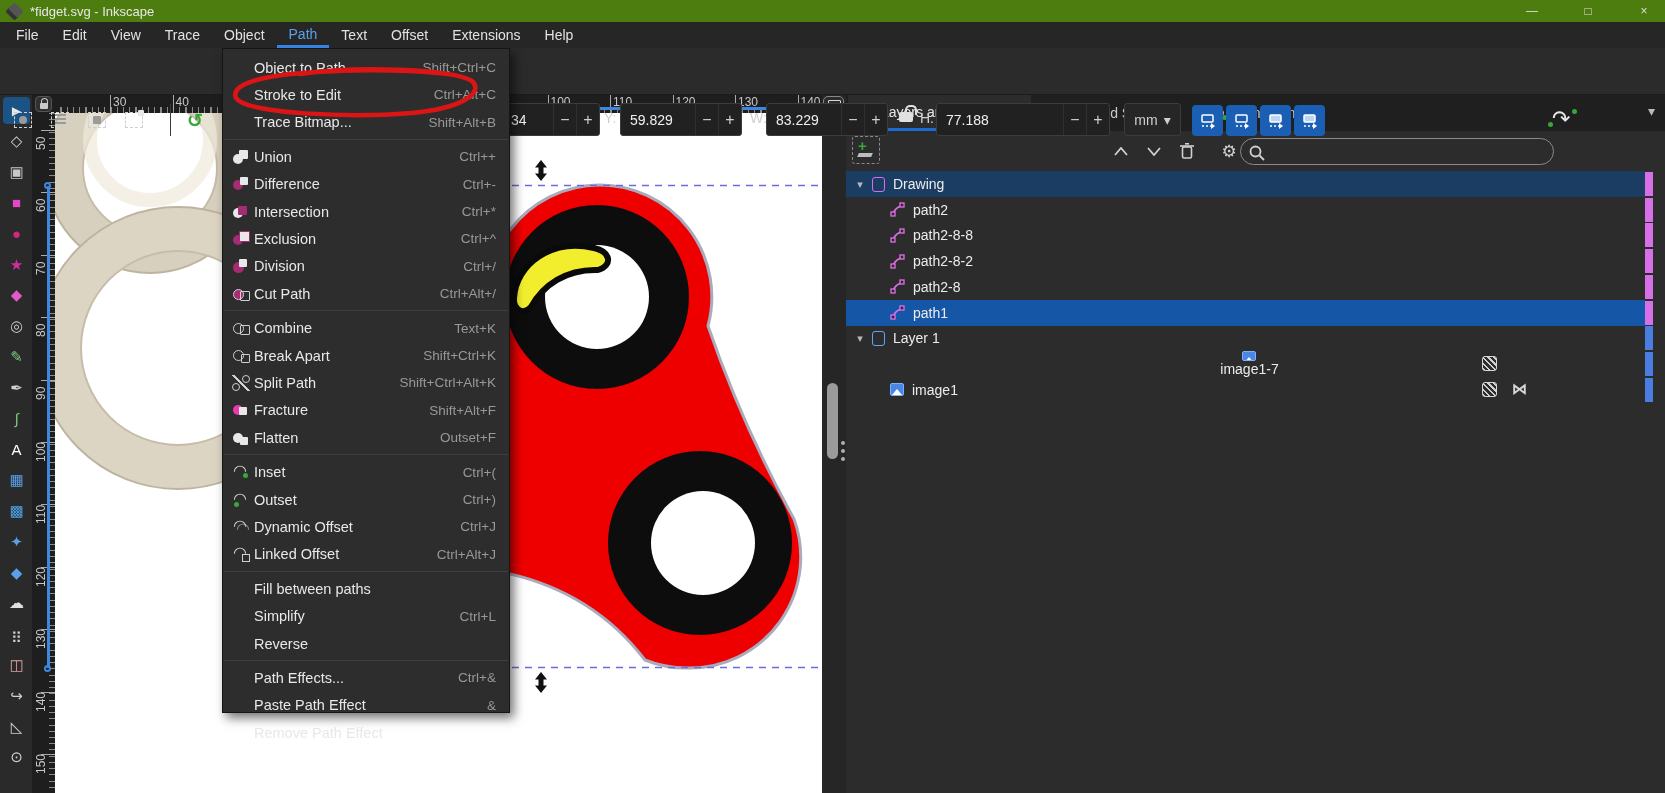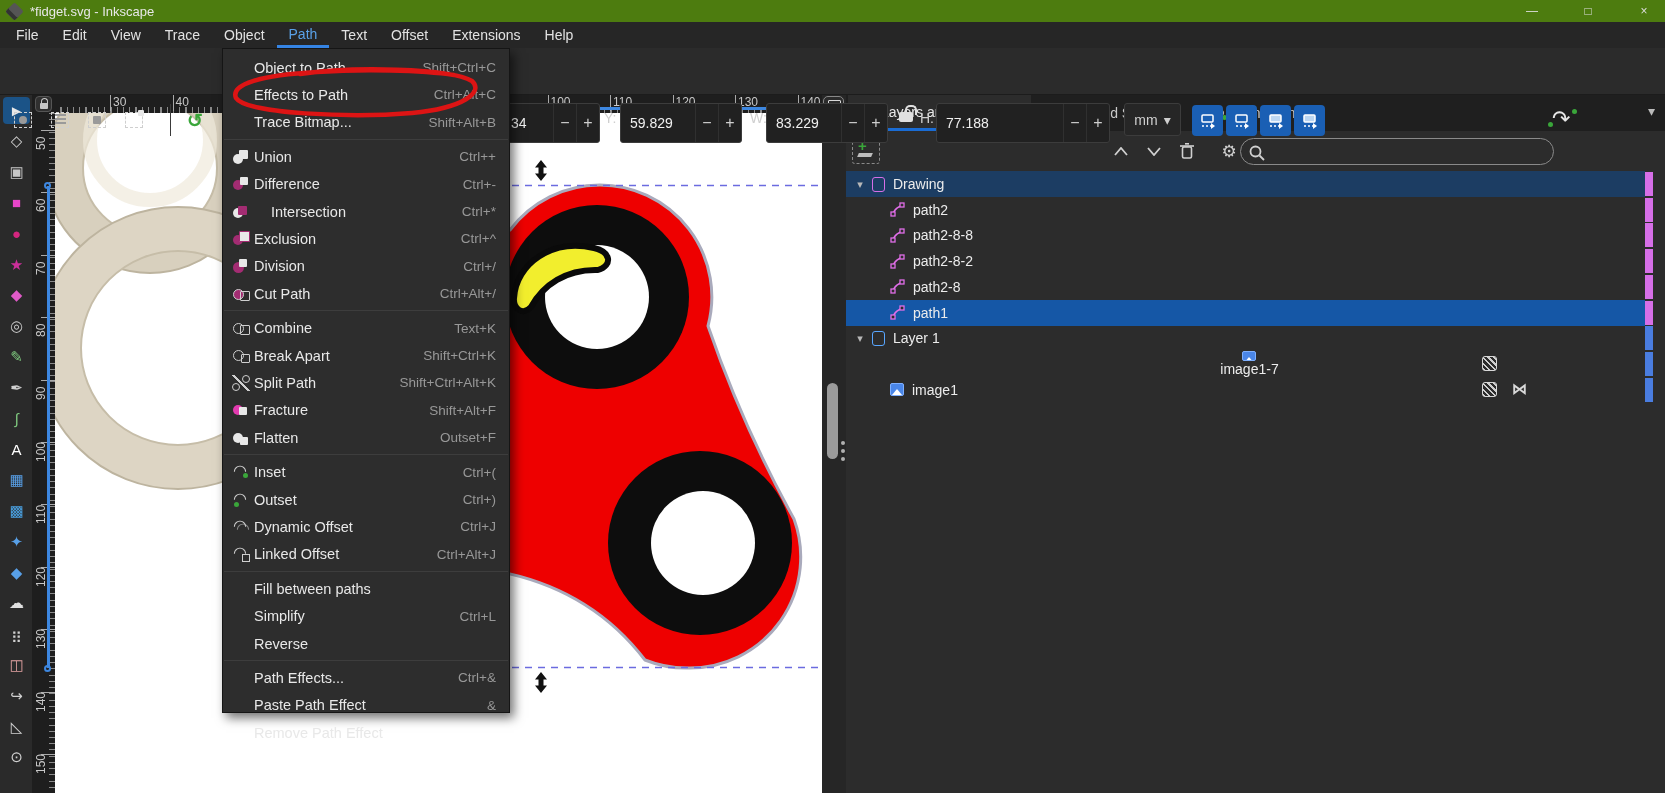--- a/index.html
+++ b/index.html
@@ -25,21 +25,21 @@
   .cmdbar{left:0;top:48px;width:1665px;height:47px;background:#2b2b2b;z-index:30;border-bottom:1px solid #1c1c1c;}
   .selbtn{position:absolute;top:57px;width:30px;height:30px;display:flex;align-items:center;justify-content:center;border-radius:3px;}
   .dashedbox{width:18px;height:16px;border:1px dashed #cfcfcf;position:relative;background:transparent;}
   .dashedbox i{position:absolute;display:block;background:#9a9a9a;border-radius:50%;width:8px;height:8px;left:4px;top:3px;}
   .dashedbox.sq i{border-radius:1px;}
   .dashedbox.stack i{border-radius:0;width:11px;height:2px;box-shadow:0 4px 0 #9a9a9a, 0 8px 0 #9a9a9a;top:1px;left:3px;}
   .dashedbox.corner i{width:6px;height:6px;border-radius:1px;left:12px;top:-3px;background:#e8e8e8;}
   .rotbtn{font-size:19px;color:#3aa63a;font-weight:bold;}
   .cmdsep{position:absolute;top:56px;width:1px;height:32px;background:#3a3a3a;}
   .spinlabel{position:absolute;top:62px;color:#cfcfcf;font-size:14px;}
-  .spinfield{position:absolute;top:55px;height:40px;background:#212121;border:1px solid #3c3c3c;border-radius:3px;
+  .spinfield{position:absolute;top:55px;height:33px;background:#212121;border:1px solid #3c3c3c;border-radius:3px;
              display:flex;align-items:center;overflow:hidden;}
   .spinval{flex:1;padding-left:9px;font-size:14px;color:#f0f0f0;white-space:nowrap;}
   .spinbtn{width:23px;height:100%;display:flex;align-items:center;justify-content:center;color:#cfcfcf;font-size:16px;border-left:1px solid #303030;}
   .padlock{position:absolute;top:64px;width:14px;height:10px;background:#e0e0e0;border-radius:2px;}
   .padlock::before{content:"";position:absolute;left:6px;top:-7px;width:8px;height:8px;border:2.5px solid #e0e0e0;
                    border-bottom:none;border-radius:5px 5px 0 0;}
   .unitbox{position:absolute;top:55px;height:33px;background:#262626;border:1px solid #3c3c3c;border-radius:3px;
            display:flex;align-items:center;justify-content:center;gap:6px;color:#cfcfcf;}
   .toggle{position:absolute;top:57px;width:31px;height:31px;background:#1a5fb4;border-radius:4px;display:flex;align-items:center;justify-content:center;}
   .toggle svg{display:block;}
@@ -534,39 +534,39 @@
         </div>
       </div>
   </div>
 
   <div class="abs pathmenu" id="pathmenu">
       <div class="menuitem noicon" style="top: 5px; align-items: center;">
         <span class="mi-label">Object to Path</span>
         <span class="mi-short">Shift+Ctrl+C</span>
       </div>
       <div class="menuitem noicon" style="top: 32.4px;">
-        <span class="mi-label">Effects to Path</span>
+        <span class="mi-label">Stroke to Edit</span>
         <span class="mi-short">Ctrl+Alt+C</span>
       </div>
       <div class="menuitem noicon" style="top: 59.8px;">
         <span class="mi-label">Trace Bitmap...</span>
         <span class="mi-short">Shift+Alt+B</span>
       </div>
       <div class="menusep" style="top: 89.7px;"></div>
       <div class="menuitem" style="top: 94.2px;">
         <span class="mi-ic ic-union"></span>
         <span class="mi-label">Union</span>
         <span class="mi-short">Ctrl++</span>
       </div>
       <div class="menuitem" style="top: 121.6px;">
         <span class="mi-ic ic-difference"></span>
         <span class="mi-label">Difference</span>
         <span class="mi-short">Ctrl+-</span>
       </div>
-      <div class="menuitem" style="top: 149px; gap: 17px;">
+      <div class="menuitem" style="top: 149px;">
         <span class="mi-ic ic-intersection"></span>
         <span class="mi-label">Intersection</span>
         <span class="mi-short">Ctrl+*</span>
       </div>
       <div class="menuitem" style="top: 176.4px;">
         <span class="mi-ic ic-exclusion"></span>
         <span class="mi-label">Exclusion</span>
         <span class="mi-short">Ctrl+^</span>
       </div>
       <div class="menuitem" style="top: 203.8px;">

